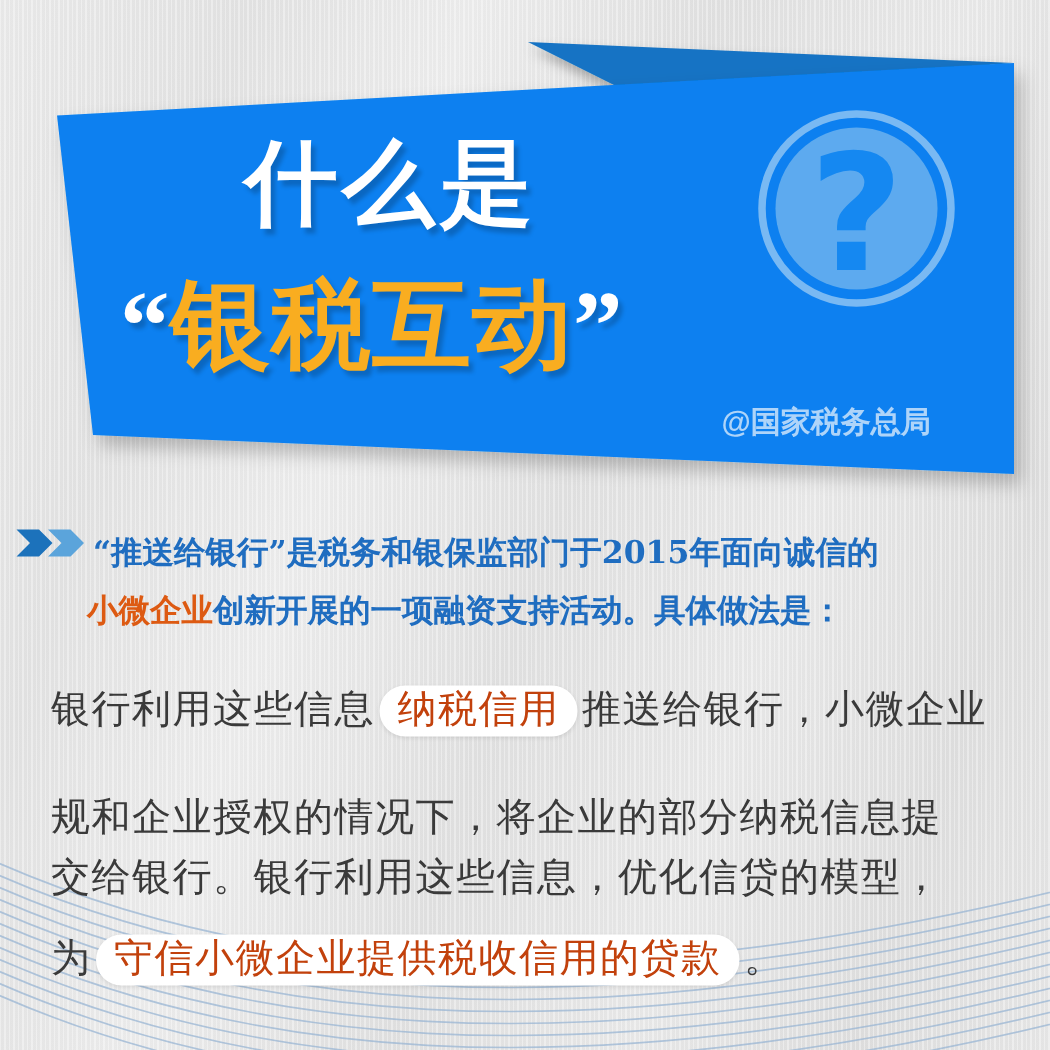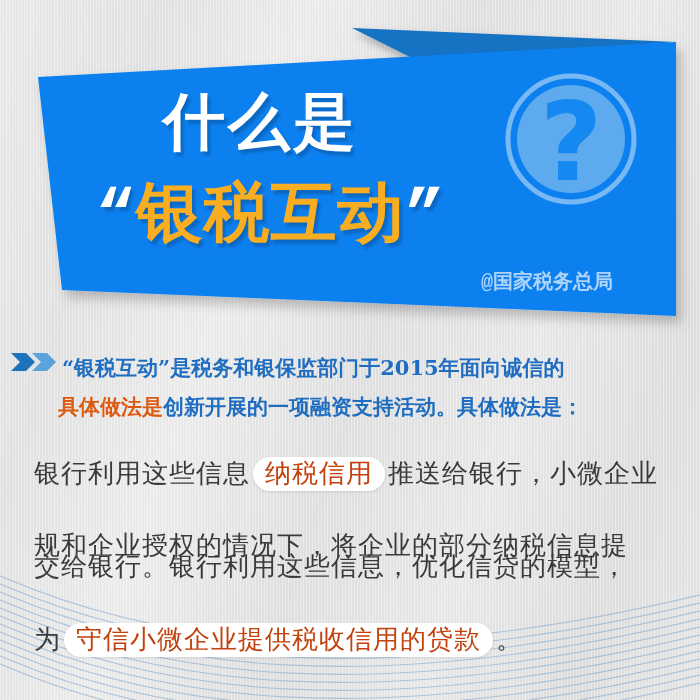--- a/index.html
+++ b/index.html
@@ -82,38 +82,38 @@
     font-weight: bold;
     font-size: 62px;
     line-height: 1;
     letter-spacing: 3px;
     color: #ffffff;
     text-shadow: 3px 4px 3px rgba(0,0,0,0.20);
     white-space: nowrap;
   }
   .title-line2 {
     position: absolute;
-    left: 96px;
+    left: 80px;
     top: 185px;
-    font-family: Liberation Mono, monospace;
+    font-family: Liberation Serif, serif;
     font-weight: bold;
     font-size: 66px;
     line-height: 1;
     letter-spacing: 1px;
     white-space: nowrap;
     text-shadow: 3px 4px 3px rgba(0,0,0,0.20);
   }
   .q-open, .q-close { color: #ffffff; }
   .t2-main { color: #f9ad20; }
 
   #handle-watermark {
     position: absolute;
     left: 481px;
     top: 268px;
-    font-family: Liberation Mono, monospace;
+    font-family: Liberation Sans, sans-serif;
     font-weight: bold;
     font-size: 20px;
     letter-spacing: 0px;
     color: #bcdcfa;
     white-space: nowrap;
     opacity: 0.92;
   }
 
   
   #body-copy {
@@ -146,21 +146,21 @@
     left: 34px;
     font-family: "DejaVu Serif", "Liberation Serif", serif;
     font-size: 26px;
     line-height: 30px;
     color: #3a3a3a;
     white-space: nowrap;
     letter-spacing: 1px;
   }
   .para-1 { top: 117px; }
   .para-2 { top: 167px; margin-top: 23px; }
-  .para-3 { top: 211px; }
+  .para-3 { top: 230px; }
   .para-4 { top: 283px; }
 
   .pill {
     display: inline-block;
     background: #ffffff;
     color: #c2410c;
     border-radius: 18px;
     padding: 1px 12px 3px 12px;
     margin: 0 3px;
     box-shadow: 0 1px 3px rgba(0,0,0,0.10);
@@ -223,25 +223,25 @@
       <div id="handle-watermark">@国家税务总局</div>
     </div>
   </div>
 
   <div id="body-copy">
 
     <div class="lead lead-row1">
       <svg class="arrows" width="48" height="22" viewBox="0 0 48 22">
         <polygon points="1,2 16,2 25,11 16,20 1,20 10,11" fill="#1c72bb"></polygon>
         <polygon points="22,2 37,2 46,11 37,20 22,20 31,11" fill="#5ba4db"></polygon>
-      </svg><span>“银税互动”是税务和银保监部门于2015年面向诚信的</span>
+      </svg><span>“推送给银行”是税务和银保监部门于2015年面向诚信的</span>
     </div>
 
     <div class="lead lead-row2">
-      <span class="orange-bold">具体做法是</span><span>创新开展的一项融资支持活动。具体做法是：</span>
+      <span class="orange-bold">小微企业</span><span>创新开展的一项融资支持活动。具体做法是：</span>
     </div>
 
     <div class="para para-1">
       <span>银行利用这些信息</span><span class="pill">纳税信用</span><span>推送给银行，小微企业</span>
     </div>
 
     <div class="para para-2">规和企业授权的情况下，将企业的部分纳税信息提</div>
 
     <div class="para para-3">交给银行。银行利用这些信息，优化信贷的模型，</div>
 

